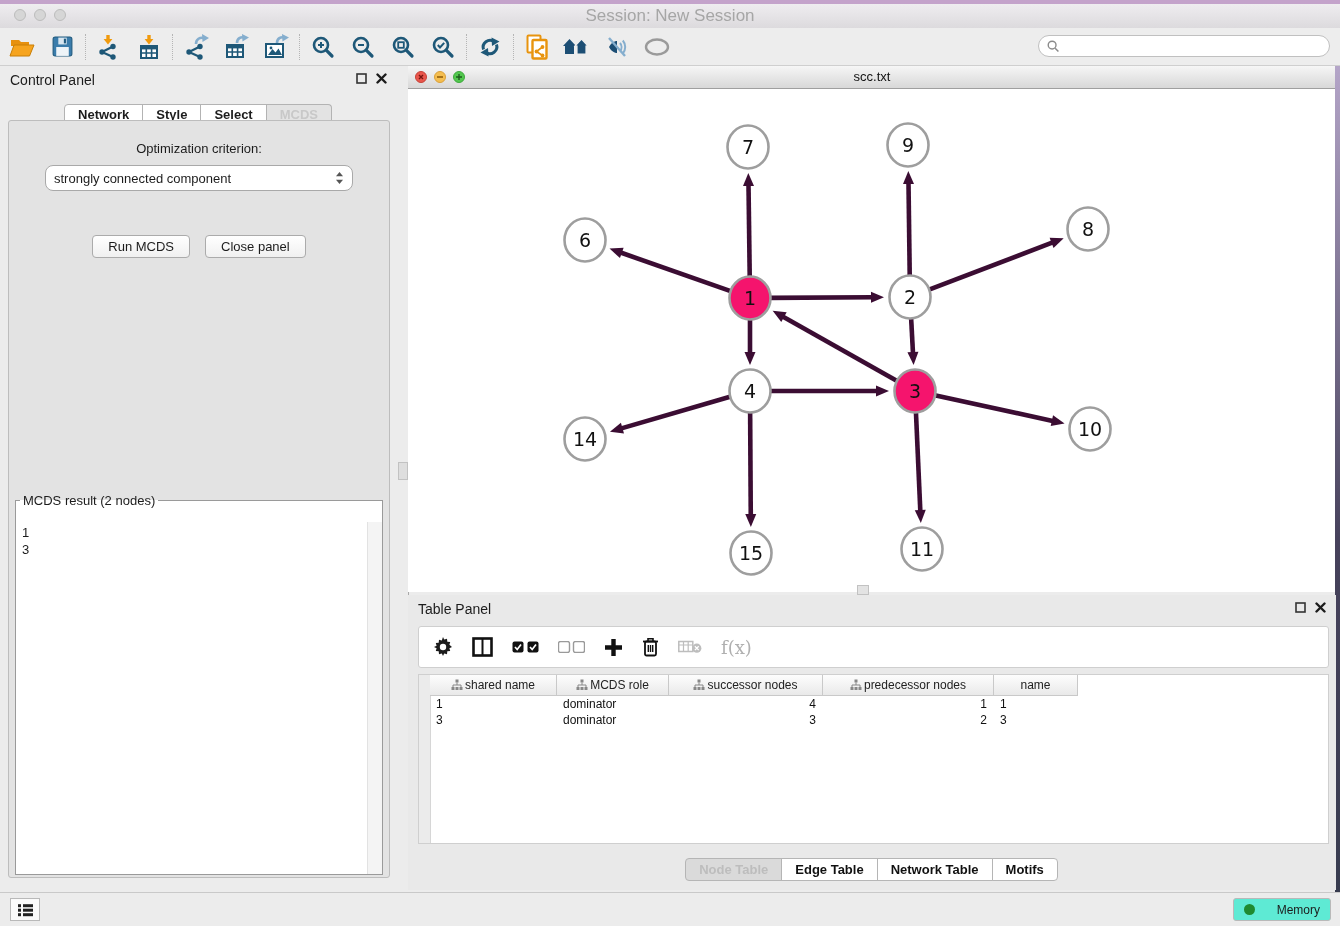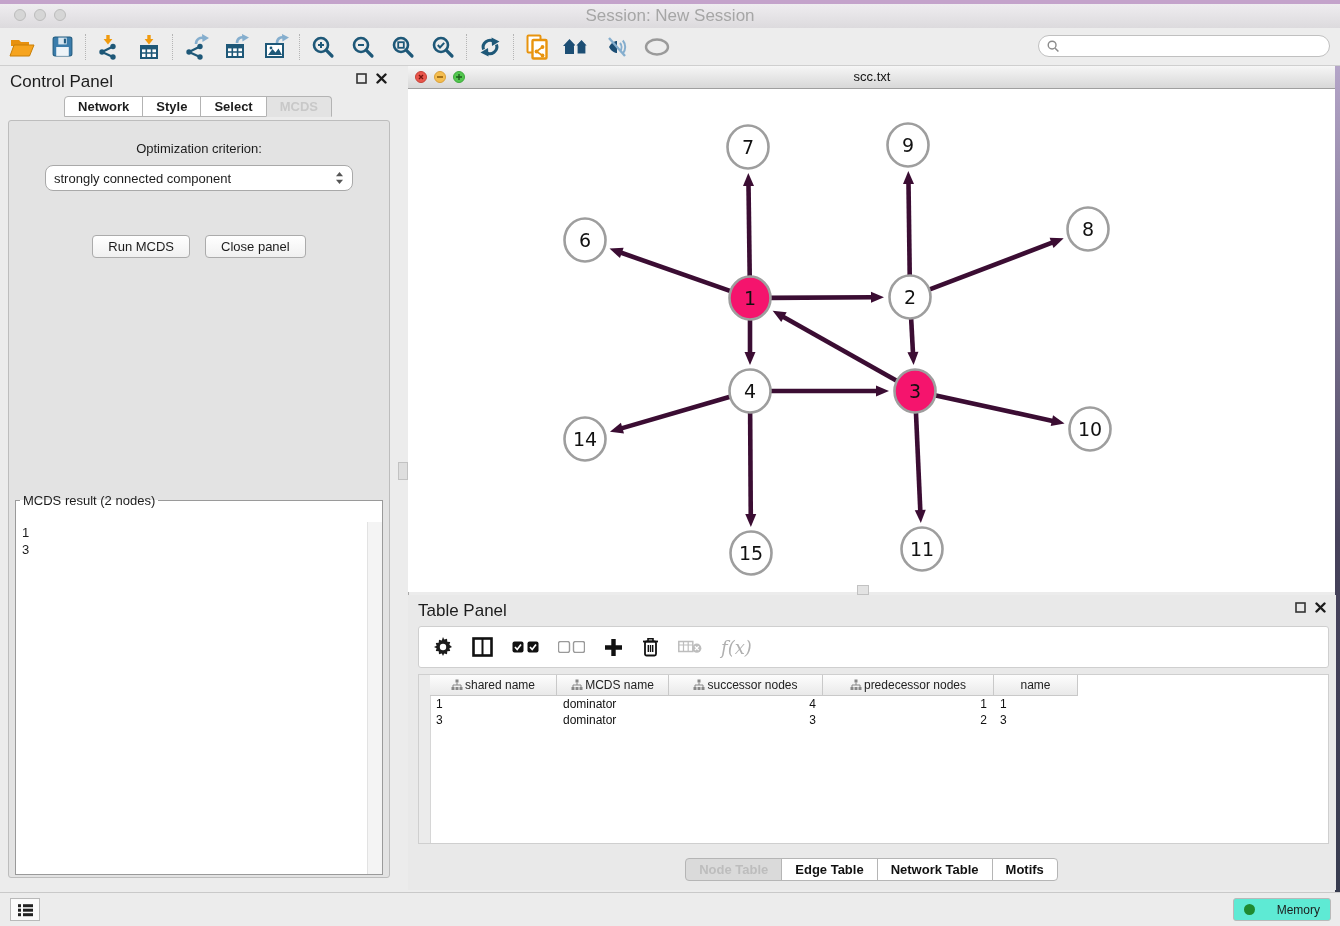--- a/index.html
+++ b/index.html
@@ -16,23 +16,23 @@
   .toolbar{position:absolute;left:0;top:28px;width:100%;height:38px;background:#ededed;
     border-bottom:1px solid #cfcfcf;display:flex;align-items:center;padding-left:2px;box-sizing:border-box;}
   .tbtn{width:40px;height:32px;display:flex;align-items:center;justify-content:center;flex:0 0 auto;}
   .tsep{width:0;height:26px;border-left:1px dotted #b5b5b5;margin:0 3px;flex:0 0 auto;}
   .searchbox{position:absolute;right:10px;top:7px;width:292px;height:22px;background:#fff;
     border:1px solid #c0c0c0;border-radius:12px;display:flex;align-items:center;padding-left:8px;box-sizing:border-box;}
   .searchbox input{border:none;outline:none;flex:1;font-size:12px;background:transparent;margin-left:4px;}
   
   .control-panel{position:absolute;left:0;top:66px;width:397px;height:824px;}
   .panel-head{position:relative;height:26px;}
-  .panel-head .plabel{position:absolute;left:10px;top:6px;font-size:17px;color:#1c1c1c;}
+  .panel-head .plabel{position:absolute;left:10px;top:6px;font-size:14px;color:#1c1c1c;}
   .phicons{position:absolute;right:10px;top:7px;display:flex;gap:9px;align-items:center;}
-  .cp-tabs{position:absolute;left:0;right:0;top:30px;display:flex;justify-content:center;height:21px;}
+  .cp-tabs{position:absolute;left:0;right:0;top:38px;display:flex;justify-content:center;height:21px;}
   .tab{border:1px solid #b3b3b3;background:#fff;font-size:13px;font-weight:bold;color:#1c1c1c;
     padding:2px 13px;margin-left:-1px;line-height:15px;}
   .tab.first{border-radius:4px 0 0 0;}
   .tab.sel-gray{background:#e3e3e3;color:#c8c8c8;border-radius:0 4px 0 0;border-bottom-color:#e3e3e3;}
   .cp-body{position:absolute;left:8px;right:7px;top:54px;bottom:12px;background:#e3e3e3;
     border:1px solid #bdbdbd;border-radius:3px;text-align:center;}
   .opt-label{margin-top:20px;font-size:13px;}
   .opt-select{margin:9px auto 0;width:308px;height:26px;background:#fff;border:1px solid #a9a9a9;
     border-radius:8px;display:flex;align-items:center;font-size:13px;padding:0 8px;box-sizing:border-box;text-align:left;}
   .opt-select .grow{flex:1;}
@@ -55,21 +55,21 @@
   .light{width:12px;height:12px;border-radius:50%;display:flex;align-items:center;justify-content:center;box-sizing:border-box;}
   .nw-title{position:absolute;left:0;right:0;top:3px;text-align:center;font-size:13px;color:#111;}
   .nw-canvas{position:absolute;left:0;right:0;top:23px;bottom:0;background:#fff;}
   .right-edge{position:absolute;right:0;top:66px;width:5px;height:860px;
     background:linear-gradient(#b4a5c8,#47425c 55%,#363b4e);}
   .h-grip{position:absolute;left:857px;top:585px;width:10px;height:8px;background:#e3e3e3;border:1px solid #c2c2c2;}
   
   .table-panel{position:absolute;left:408px;top:595px;width:928px;height:295px;background:#e9e9e9;}
   .tp-toolbar{position:absolute;left:10px;right:7px;top:31px;height:42px;background:#fff;
     border:1px solid #cfcfcf;border-radius:3px;display:flex;align-items:center;padding-left:14px;gap:19px;box-sizing:border-box;}
-  .fx{font-family:"DejaVu Serif",serif;font-style:italic;color:#b0b0b0;font-size:18px;}
+  .fx{font-family:"DejaVu Serif",serif;color:#b0b0b0;font-size:18px;}
   .tp-table{position:absolute;left:10px;right:7px;top:79px;bottom:46px;background:#fff;border:1px solid #cfcfcf;}
   .t-gutter{position:absolute;left:0;top:0;bottom:0;width:11px;background:#ebebeb;border-right:1px solid #d6d6d6;}
   .t-head{position:absolute;left:11px;top:0;height:20px;display:flex;
     background:linear-gradient(#fdfdfd,#e9e9e9);border-bottom:1px solid #c9c9c9;}
   .t-hcell{display:flex;align-items:center;justify-content:center;gap:2px;font-size:12px;color:#222;
     border-right:1px solid #c9c9c9;box-sizing:border-box;}
   .t-row{position:absolute;left:11px;display:flex;height:16px;align-items:center;font-size:12px;color:#111;}
   .t-cell{box-sizing:border-box;}
   .al{text-align:left;padding-left:6px;} .ar{text-align:right;padding-right:7px;}
   .c0{width:127px;} .c1{width:112px;} .c2{width:154px;} .c3{width:171px;} .c4{width:84px;}
@@ -486,21 +486,21 @@
         <span>shared name</span>
       </div>
       <div class="t-hcell c1">
         <svg width="12" height="12" viewBox="0 0 12 12">
             <rect x="4.5" y="0.5" width="3" height="3" fill="#888"></rect>
             <path d="M6 3.5v2.5M2 6h8M2 6v2M10 6v2" stroke="#888" fill="none"></path>
             <rect x="0.5" y="8" width="3" height="3" fill="#888"></rect>
             <rect x="4.5" y="8" width="3" height="3" fill="#888"></rect>
             <rect x="8.5" y="8" width="3" height="3" fill="#888"></rect>
           </svg>
-        <span>MCDS name</span>
+        <span>MCDS role</span>
       </div>
       <div class="t-hcell c2">
         <svg width="12" height="12" viewBox="0 0 12 12">
             <rect x="4.5" y="0.5" width="3" height="3" fill="#888"></rect>
             <path d="M6 3.5v2.5M2 6h8M2 6v2M10 6v2" stroke="#888" fill="none"></path>
             <rect x="0.5" y="8" width="3" height="3" fill="#888"></rect>
             <rect x="4.5" y="8" width="3" height="3" fill="#888"></rect>
             <rect x="8.5" y="8" width="3" height="3" fill="#888"></rect>
           </svg>
         <span>successor nodes</span>

